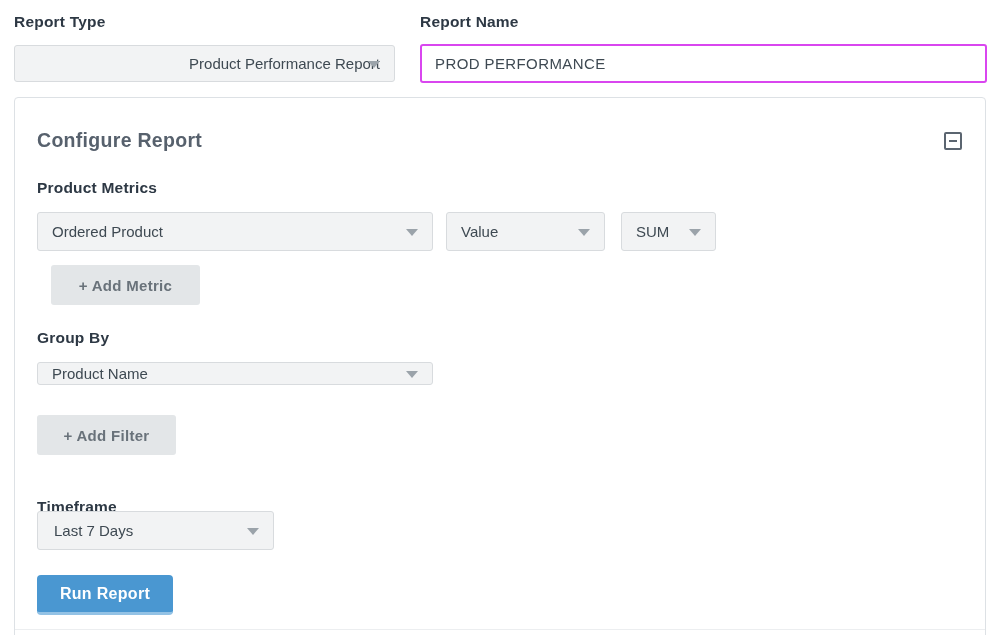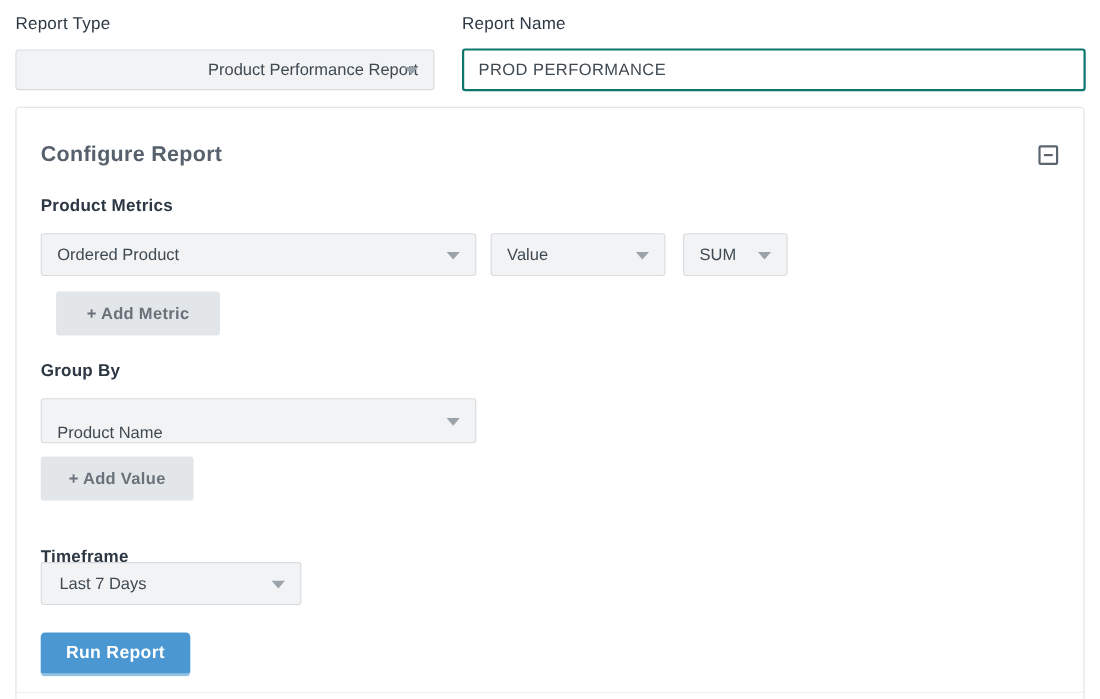--- a/index.html
+++ b/index.html
@@ -8,21 +8,21 @@
     font-family: "Liberation Sans", "DejaVu Sans", sans-serif;
     color: #3e4952;
     position: relative;
     overflow: hidden;
   }
   .stage { position: absolute; inset: 0; width: 1000px; height: 635px; }
 
   .field-label {
     position: absolute;
     font-size: 15.5px;
-    font-weight: 400;
+    font-weight: 700;
     color: #2d3844;
     letter-spacing: .2px;
   }
 
   
   .select {
     position: absolute;
     background: #f2f3f4;
     border: 1px solid #d8dbde;
     border-radius: 3px;
@@ -45,21 +45,21 @@
     width: 0; height: 0;
     border-left: 6px solid transparent;
     border-right: 6px solid transparent;
     border-top: 7px solid #9ba3aa;
   }
 
   .text-input {
     position: absolute;
     left: 420px; top: 44px;
     width: 567px; height: 39px;
-    border: 2px solid #0f766e;
+    border: 2px solid #d946ef;
     border-radius: 3px;
     background: #ffffff;
     font-family: "Liberation Sans", "DejaVu Sans", sans-serif;
     font-size: 15px;
     letter-spacing: .4px;
     color: #3e4952;
     padding: 0 13px;
     outline: none;
   }
 
@@ -176,26 +176,26 @@
 
     <div class="select" style="left:606px; top:114px; width:95px; height:39px;">
       <span class="sel-text">SUM</span>
       <span class="caret"></span>
     </div>
 
     <button class="ghost-btn" style="left:22px; top:167px; width:149px; height:40px;margin-left:14px;">+ Add Metric</button>
 
     <div class="section-label" style="left:22px; top:231px;">Group By</div>
 
-    <div class="select" style="left:22px; top:264px; width:396px; height:41px;align-items:flex-end;">
+    <div class="select" style="left:22px; top:264px; width:396px; height:23px;">
       <span class="sel-text">Product Name</span>
       <span class="caret"></span>
     </div>
 
-    <button class="ghost-btn" style="left:22px; top:317px; width:139px; height:40px;">+ Add Value</button>
+    <button class="ghost-btn" style="left:22px; top:317px; width:139px; height:40px;">+ Add Filter</button>
 
     <div class="section-label" style="left:22px; top:400px;">Timeframe</div>
 
     <div class="select" style="left:22px; top:413px; width:237px; height:39px;padding-left:16px;">
       <span class="sel-text">Last 7 Days</span>
       <span class="caret"></span>
     </div>
 
     <button class="primary-btn">Run Report</button>
 

